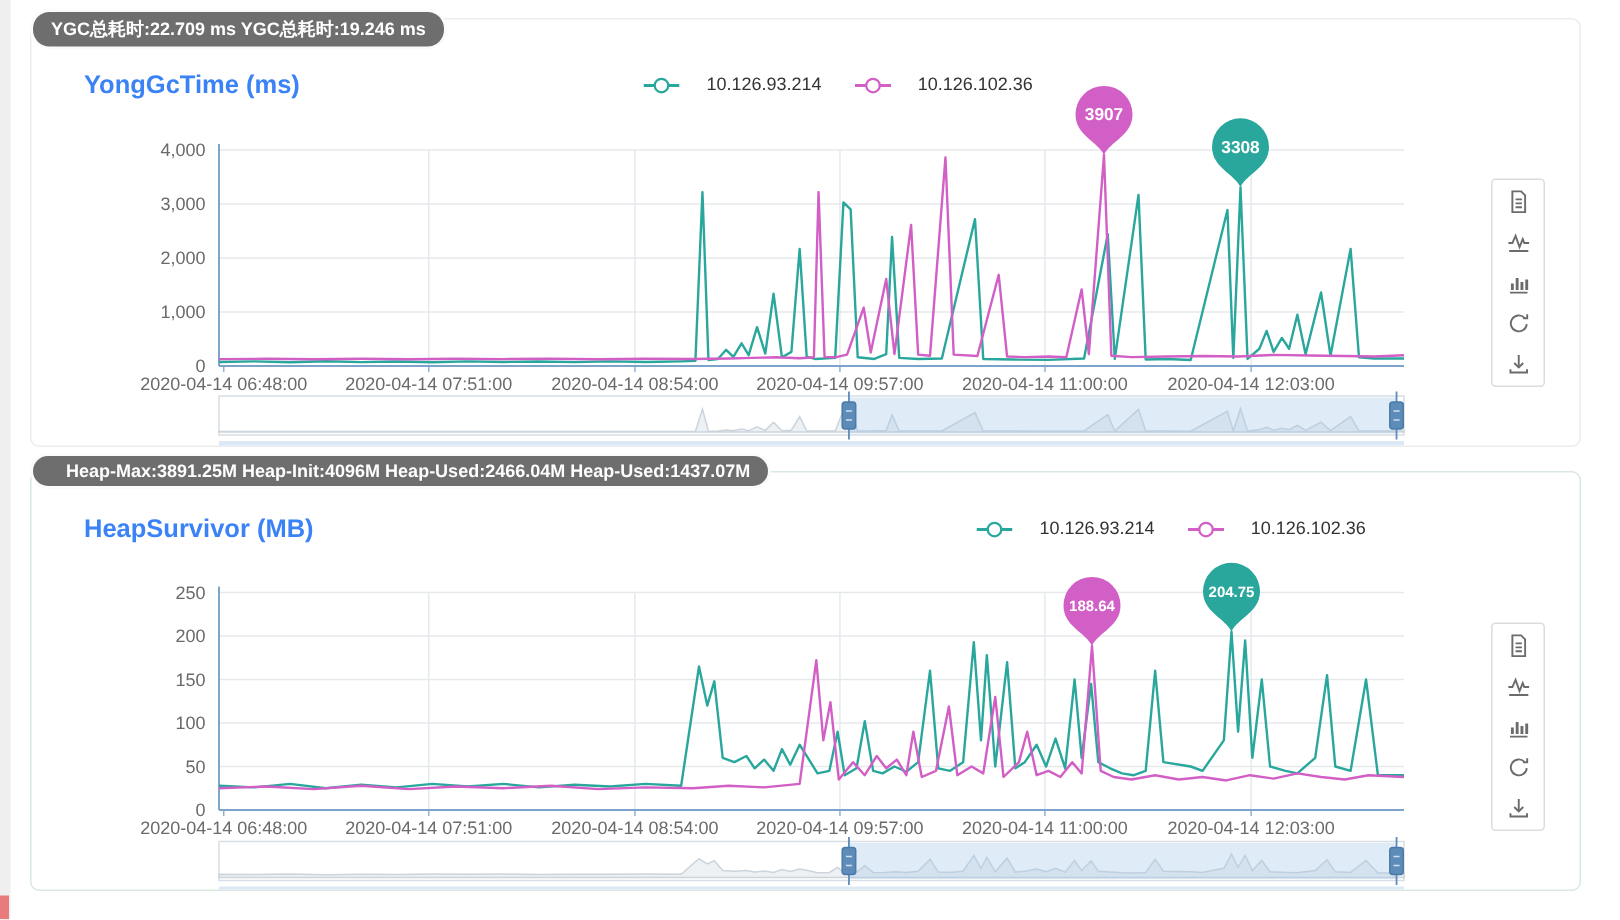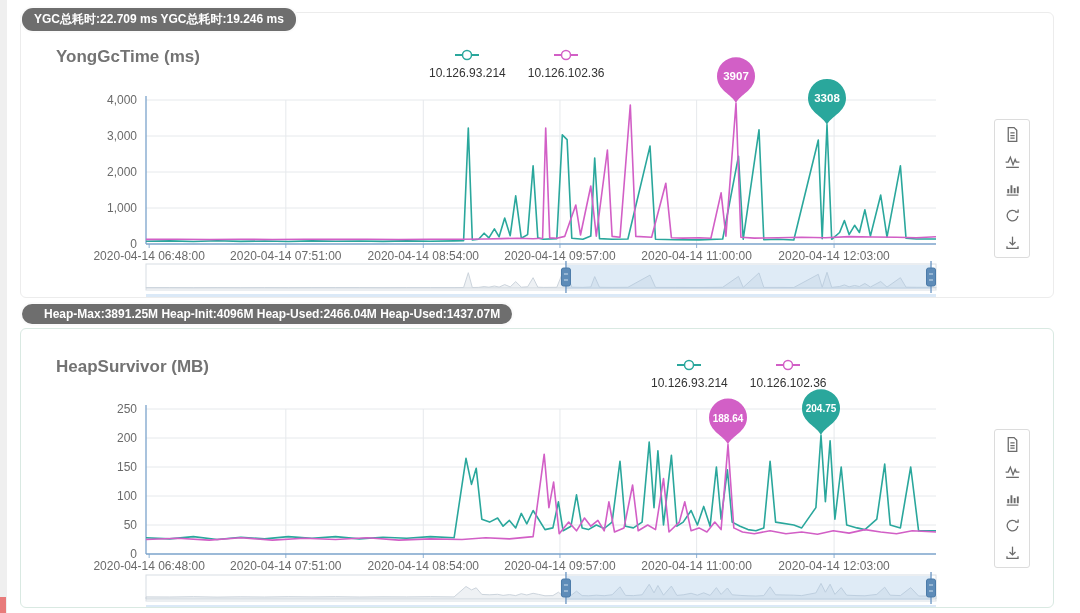--- a/index.html
+++ b/index.html
@@ -2,32 +2,32 @@
 <html><head>
 <meta charset="utf-8">
 <style>
   html,body{margin:0;padding:0;background:#fff;}
   .page{position:relative;width:1080px;height:613px;background:#fff;overflow:hidden;
         font-family:"Liberation Sans",sans-serif;}
   .left-edge{position:absolute;left:0;top:0;width:7px;height:613px;background:#efefef;}
   .corner-mark{position:absolute;left:0;top:597px;width:6px;height:16px;background:#e87b7b;}
   .panel{position:absolute;left:20px;width:1032px;background:#fff;border-radius:6px;}
   .panel-1{top:12px;height:284px;border:1px solid #ececec;}
-  .panel-2{top:328px;height:278px;border:1px solid #d9e9e2;}
+  .panel-2{top:314px;height:278px;border:1px solid #d9e9e2;}
   .badge{position:absolute;background:#6e6e6e;color:#fff;font-size:12px;font-weight:bold;
          padding:3px 12px;border-radius:11px;white-space:nowrap;box-shadow:0 0 0 2px #fbfbfb;z-index:5;text-align:center;}
   .badge-1{left:22px;top:8px;}
   .badge-2{left:22px;top:304px;padding-left:22px;}
-  .chart-title{position:absolute;left:35px;margin:0;font-size:17px;font-weight:bold;color:#737373;}
+  .chart-title{position:absolute;left:35px;margin:0;font-size:17px;font-weight:bold;color:#3b82f6;}
   .title-1{top:34px;}
   .title-2{top:28px;}
   .legend{position:absolute;display:flex;gap:22px;align-items:center;}
   .legend-1{left:408px;top:36px;}
   .legend-2{left:630px;top:30px;}
-  .legend-item{display:flex;align-items:center;gap:5px;cursor:pointer;flex-direction:column;}
+  .legend-item{display:flex;align-items:flex-end;gap:18px;cursor:pointer;}
   .legend-label{font-size:12px;color:#333;}
   .chart-svg{position:absolute;left:0;top:0;width:1032px;}
   .toolbox{position:absolute;left:973px;width:34px;border:1px solid #dcdcdc;border-radius:3px;
            background:#fff;display:flex;flex-direction:column;align-items:center;padding:6px 0;gap:10px;}
   .toolbox-1{top:106px;}
   .toolbox-2{top:100px;}
   .tb-icon{width:17px;height:17px;cursor:pointer;display:block;}
   .axis-label{font-family:"Liberation Sans",sans-serif;font-size:12px;fill:#6a6a6a;}
   .pin-text{font-family:"Liberation Sans",sans-serif;font-weight:bold;fill:#fff;text-anchor:middle;}
 </style>

